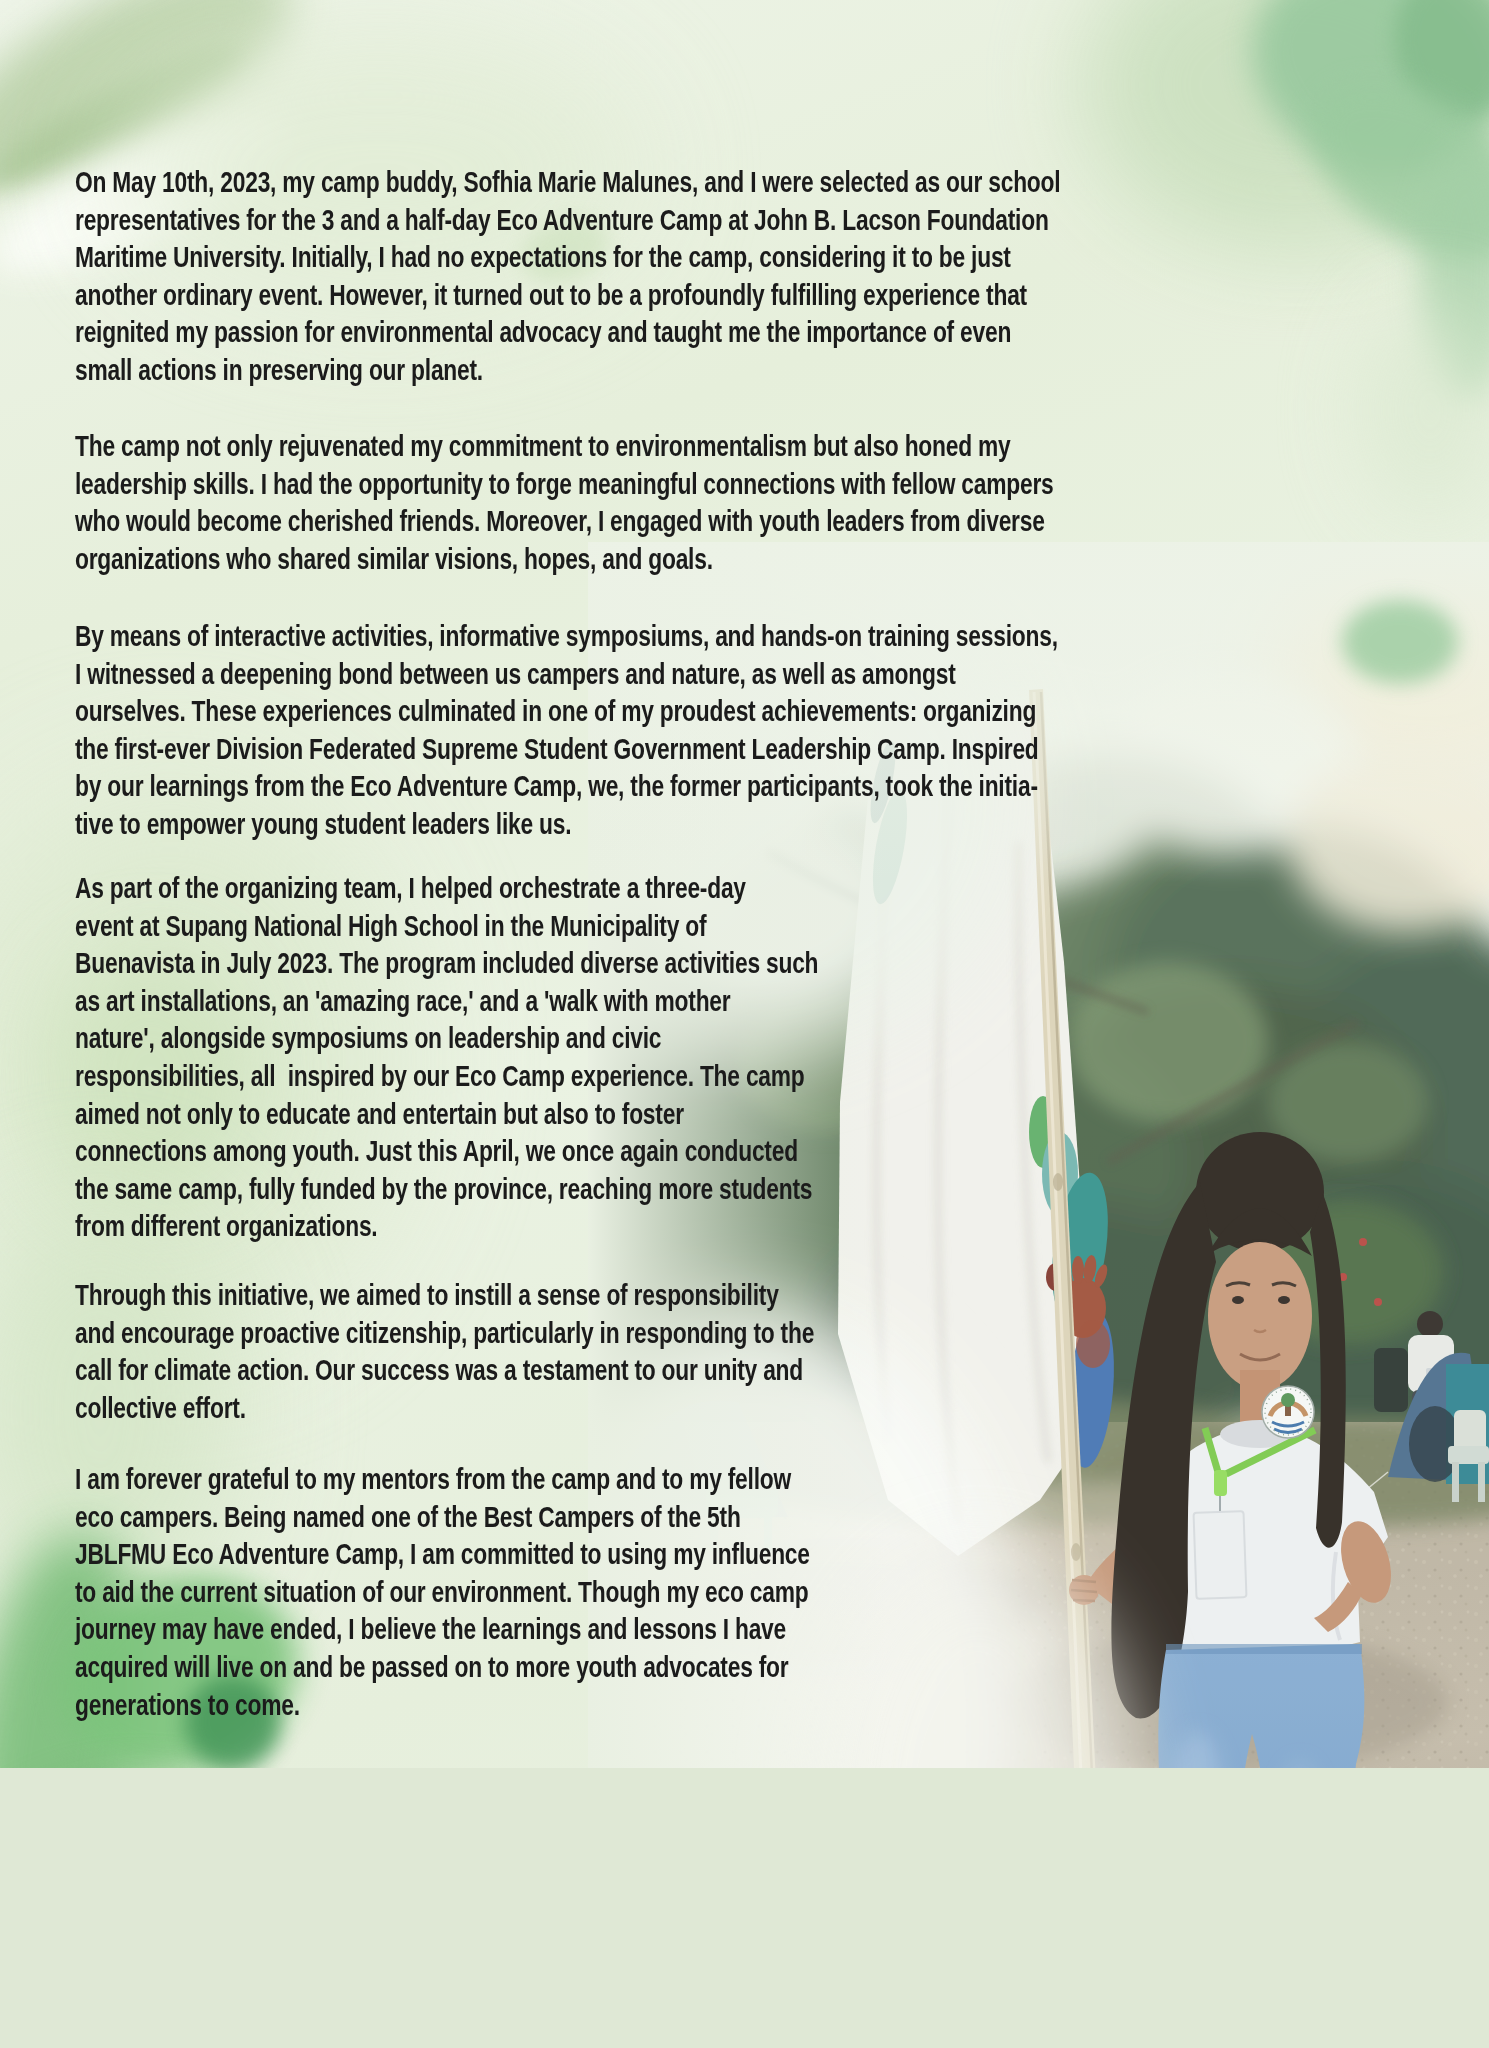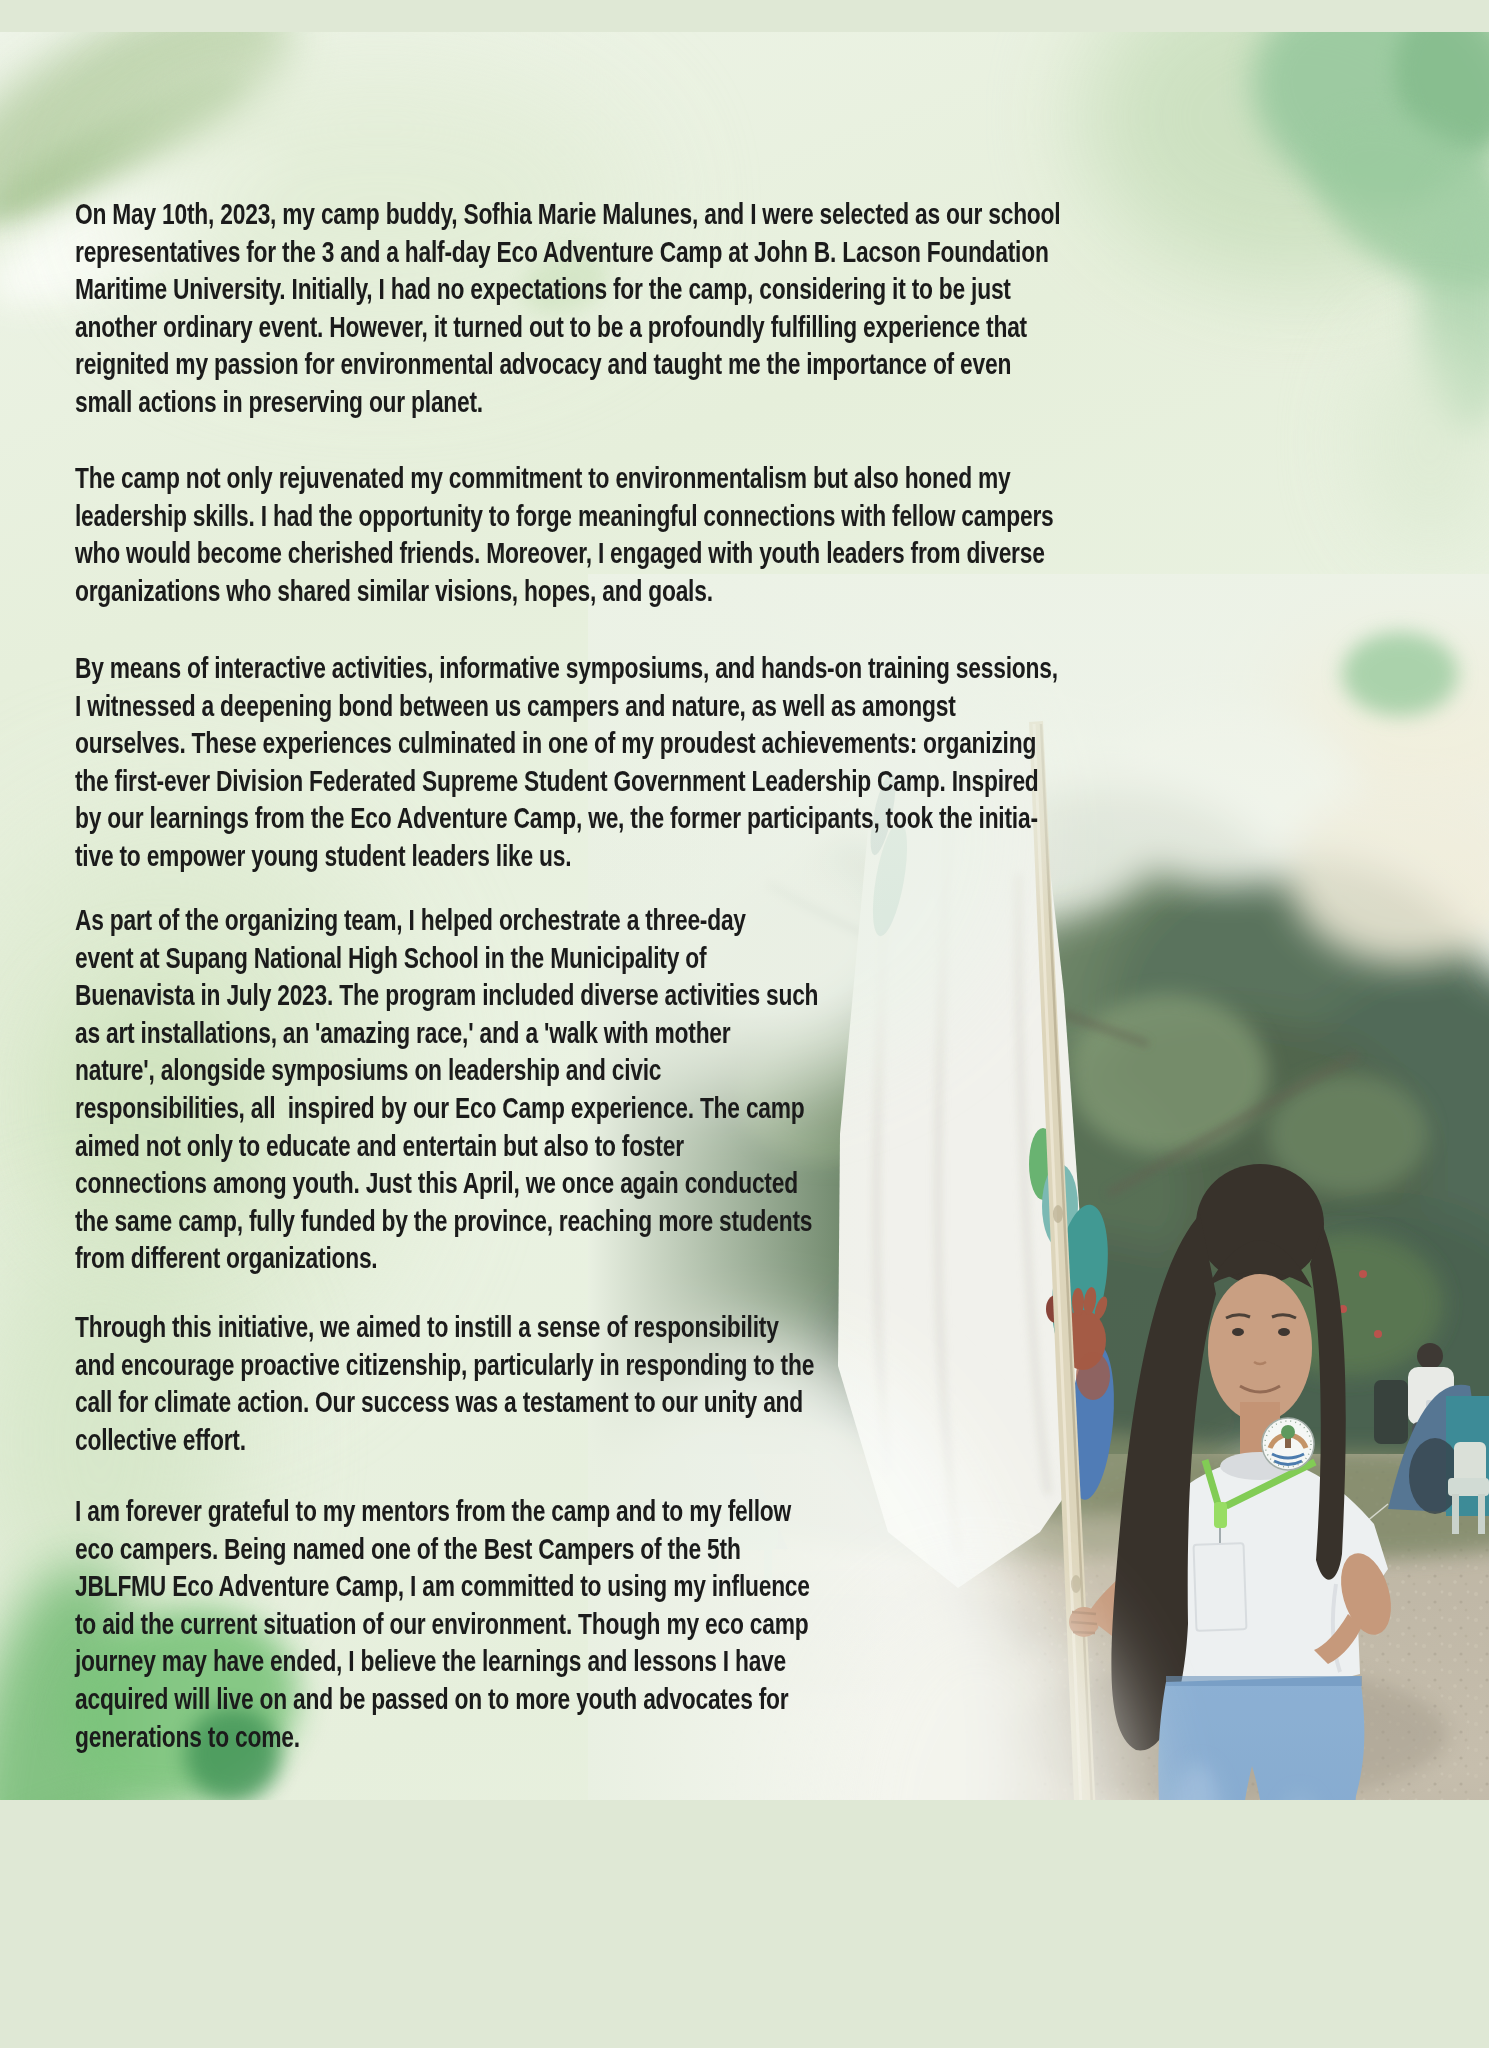--- a/index.html
+++ b/index.html
@@ -1,20 +1,19 @@
 <!DOCTYPE html>
 <html><head>
 <meta charset="utf-8">
 <style>
   html,body{margin:0;padding:0;background:#dfe8d5;}
   .page{
     position:relative;width:1489px;height:1768px;overflow:hidden;
     background:linear-gradient(160deg,#eef4e8 0%,#e6efdb 28%,#eaf2e2 55%,#e6efdc 80%,#eaf1e2 100%);
     font-family:"Liberation Sans","DejaVu Sans",sans-serif;
-    margin-top:32px;
   }
   .blob{position:absolute;border-radius:50%;pointer-events:none;}
   .photo{position:absolute;left:588px;top:542px;width:901px;height:1506px;}
   .photo svg{display:block;}
   .text-layer{position:absolute;left:0;top:0;width:1489px;height:2048px;z-index:5;}
   .para{
     position:absolute;left:75px;width:1320px;
     transform:scaleX(0.76);transform-origin:0 0;
     font-weight:700;font-size:30px;line-height:37.6px;letter-spacing:-0.3px;color:#1b1b1b;
   }

